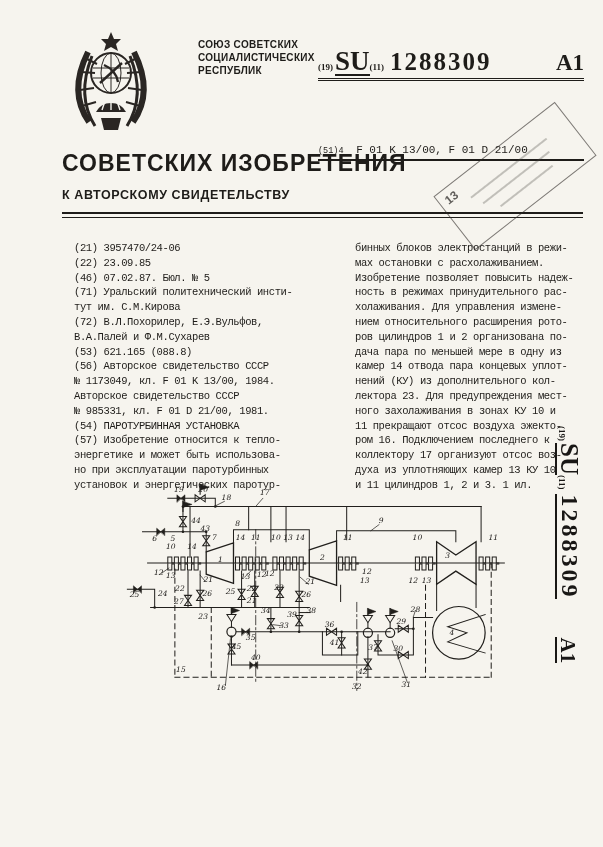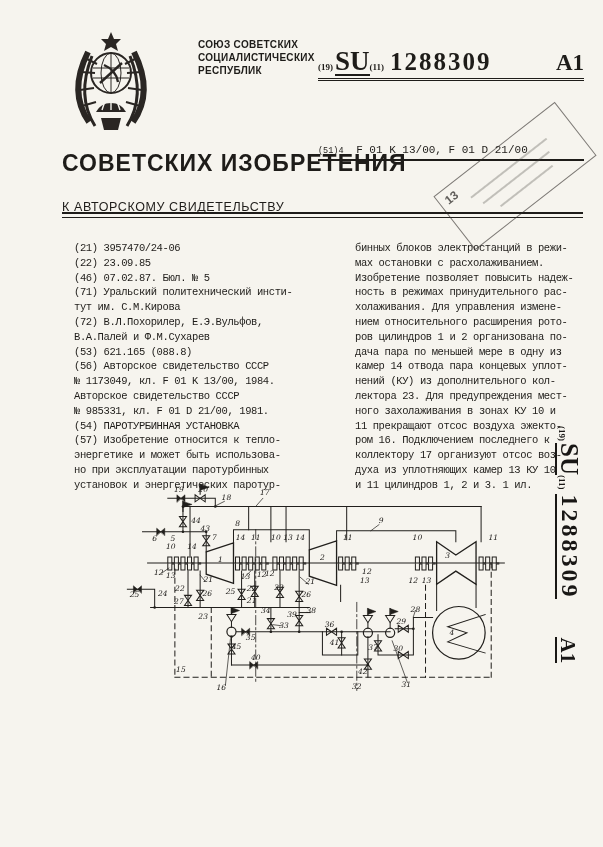--- a/index.html
+++ b/index.html
@@ -13,21 +13,21 @@
   #docid{position:absolute;left:318px;top:48px;width:266px;display:flex;align-items:baseline;
          border-bottom:3px double #1e1c19;padding-bottom:2px;font-family:"Liberation Serif",serif;}
   #docid .tiny{font-size:9px;font-weight:bold;margin-right:2px;}
   #docid .su{font-size:27px;font-weight:bold;border-bottom:2px solid #1e1c19;line-height:26px;}
   #docid .num{font-size:25px;font-weight:bold;letter-spacing:2px;margin-left:4px;}
   #docid .kind{font-size:23px;font-weight:bold;margin-left:auto;}
   #ipcline{position:absolute;left:318px;top:96px;width:266px;border-bottom:2px solid #1e1c19;
            padding-bottom:3px;font-family:"Liberation Mono",monospace;font-size:11px;margin-top:48px;}
   #ipcline .tiny{font-size:8.5px;margin-right:6px;}
   #title{position:absolute;left:62px;top:150px;font-size:23px;font-weight:bold;letter-spacing:1px;}
-  #subtitle{position:absolute;left:62px;top:188px;font-size:12.5px;font-weight:normal;letter-spacing:.6px;margin-top:12px;}
+  #subtitle{position:absolute;left:62px;top:188px;font-size:12.5px;font-weight:bold;letter-spacing:.6px;}
   #rule{position:absolute;left:62px;top:212px;width:521px;height:3px;border-top:2px solid #1e1c19;border-bottom:1px solid #1e1c19;}
   
   #stamp{position:absolute;left:438px;top:142px;width:152px;height:66px;transform:rotate(-38deg);
          border:1.6px solid rgba(45,42,38,.7);opacity:.85;}
   #stamp .n{position:absolute;left:6px;top:4px;font-size:12px;font-weight:bold;color:rgba(40,38,35,.85);}
   #stamp .sq{position:absolute;height:2px;background:rgba(70,66,60,.35);filter:blur(.4px);}
   
   .col{position:absolute;top:241px;width:243px;font-family:Liberation Mono, monospace;
        font-size:10.5px;line-height:14.8px;letter-spacing:-.4px;}
   #colL{left:74px;} #colR{left:311px;margin-left:44px;}

